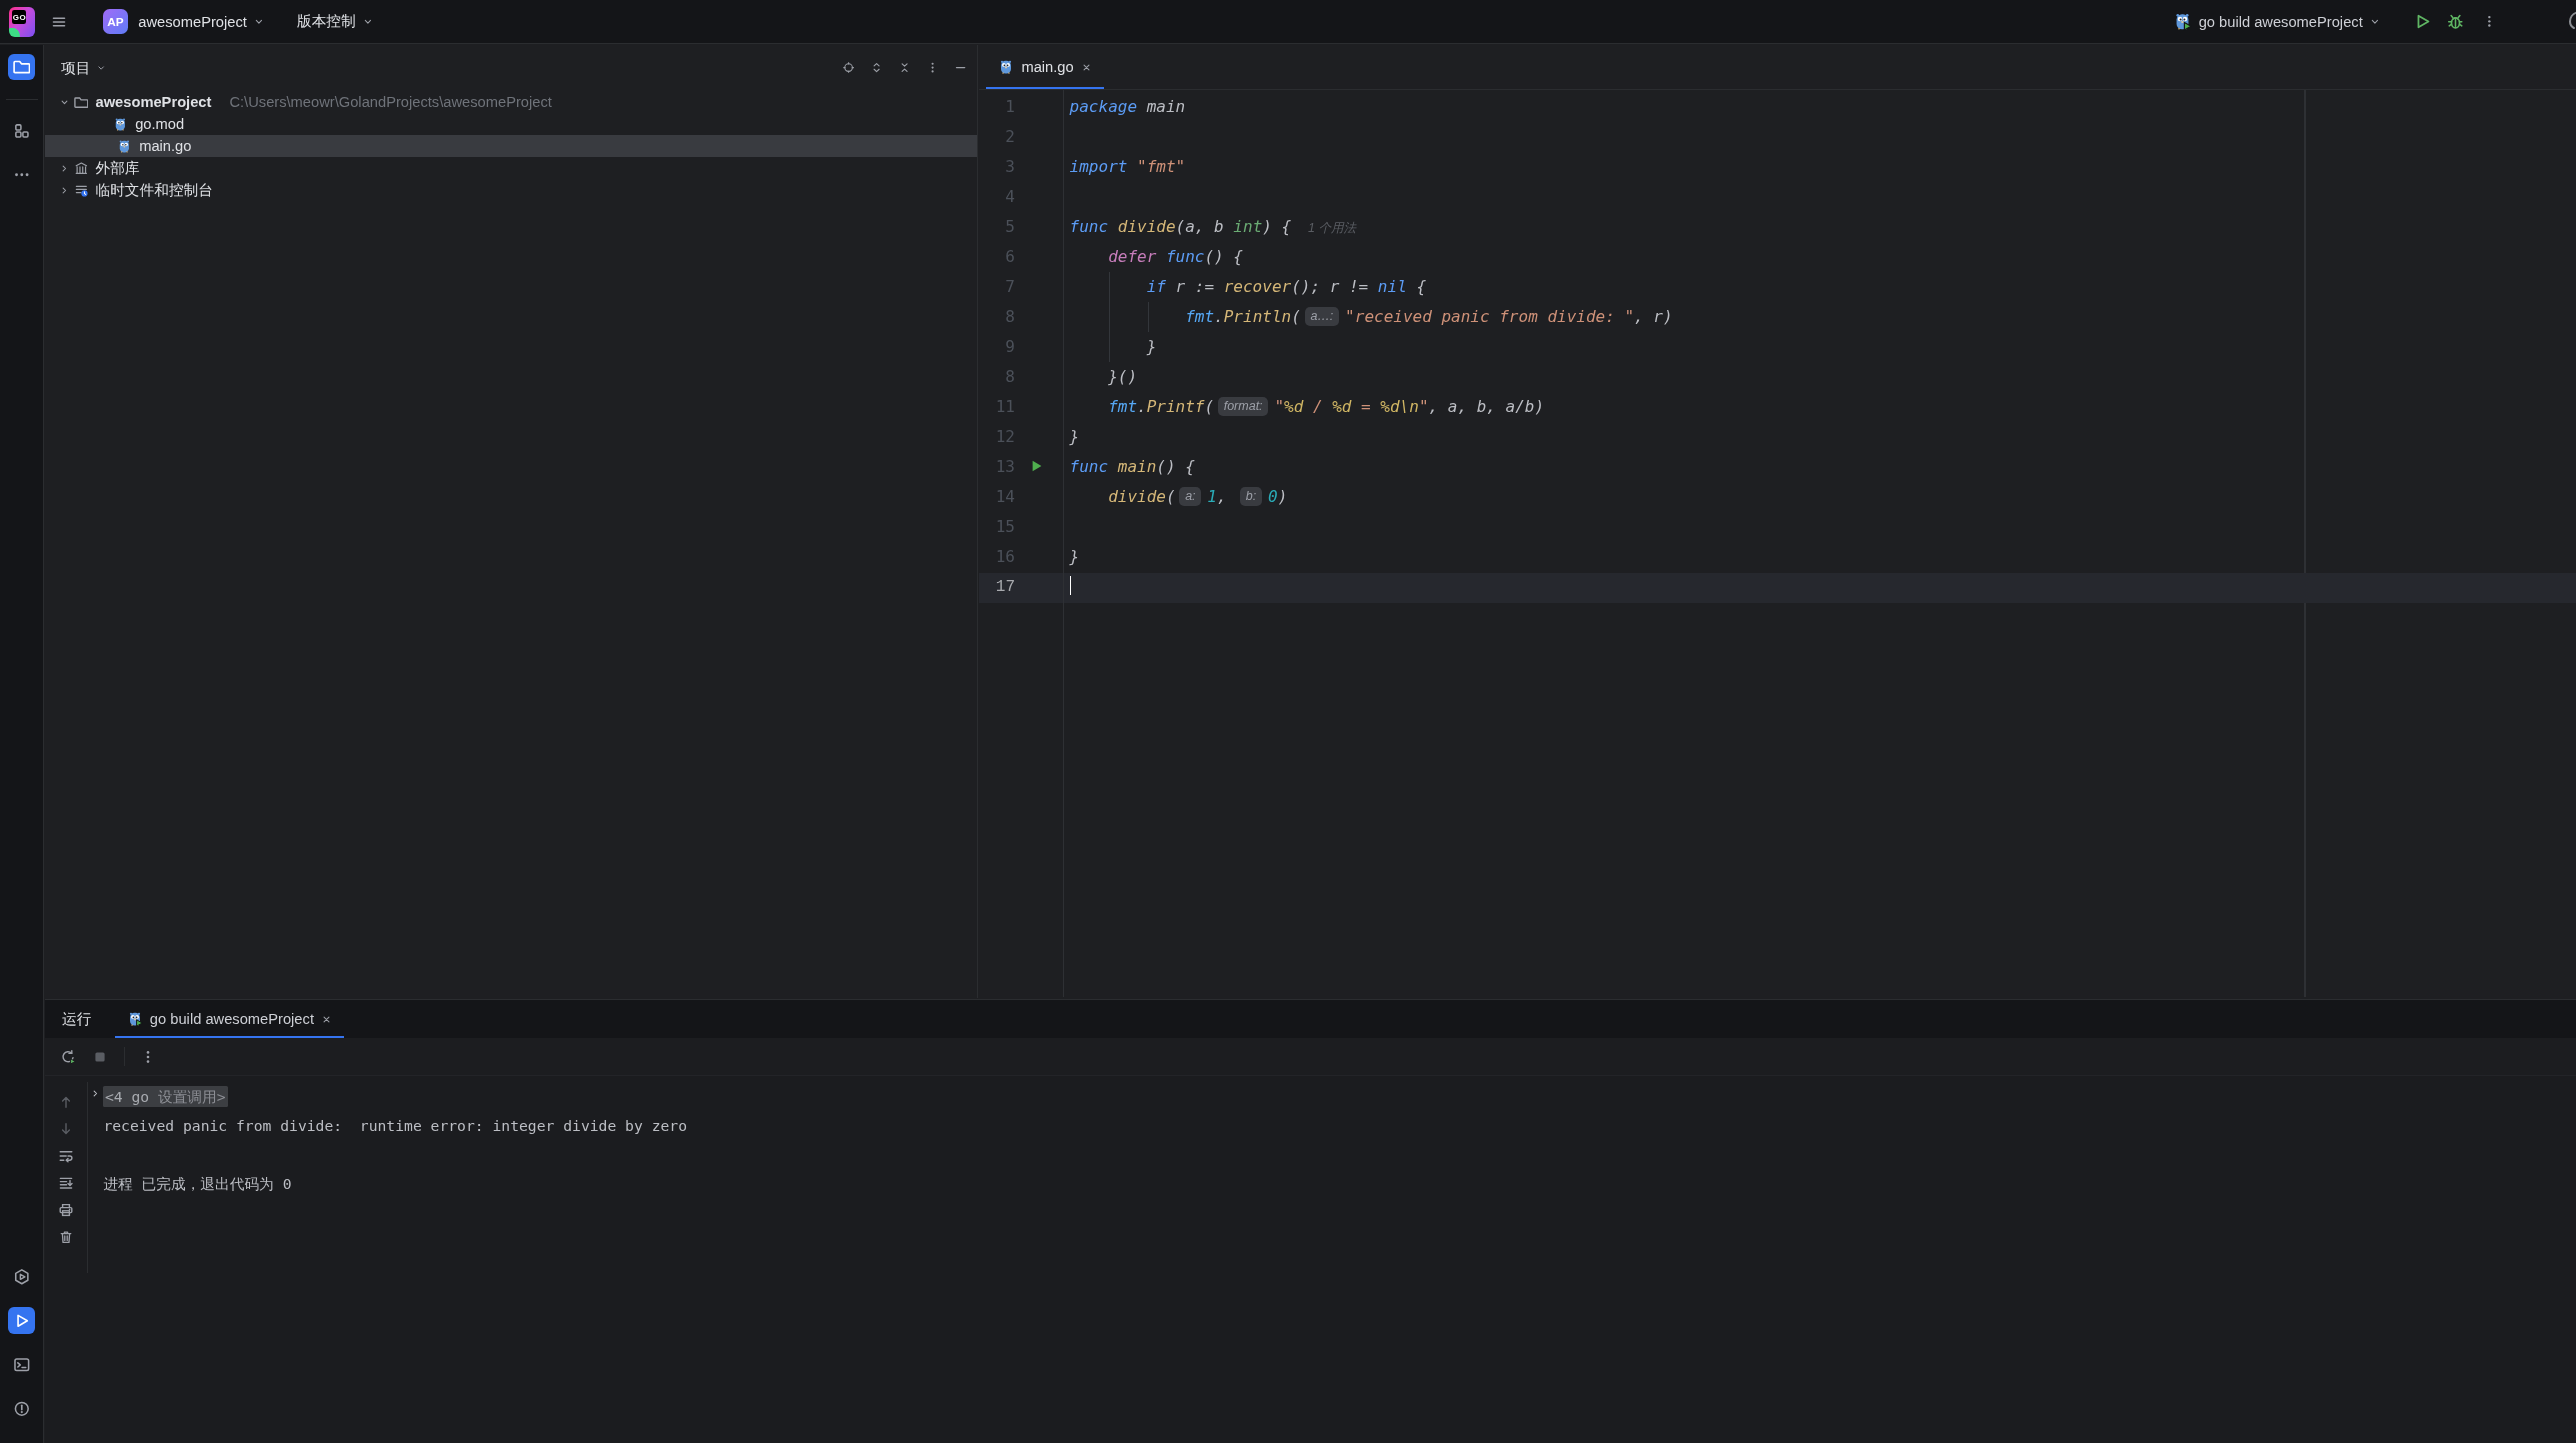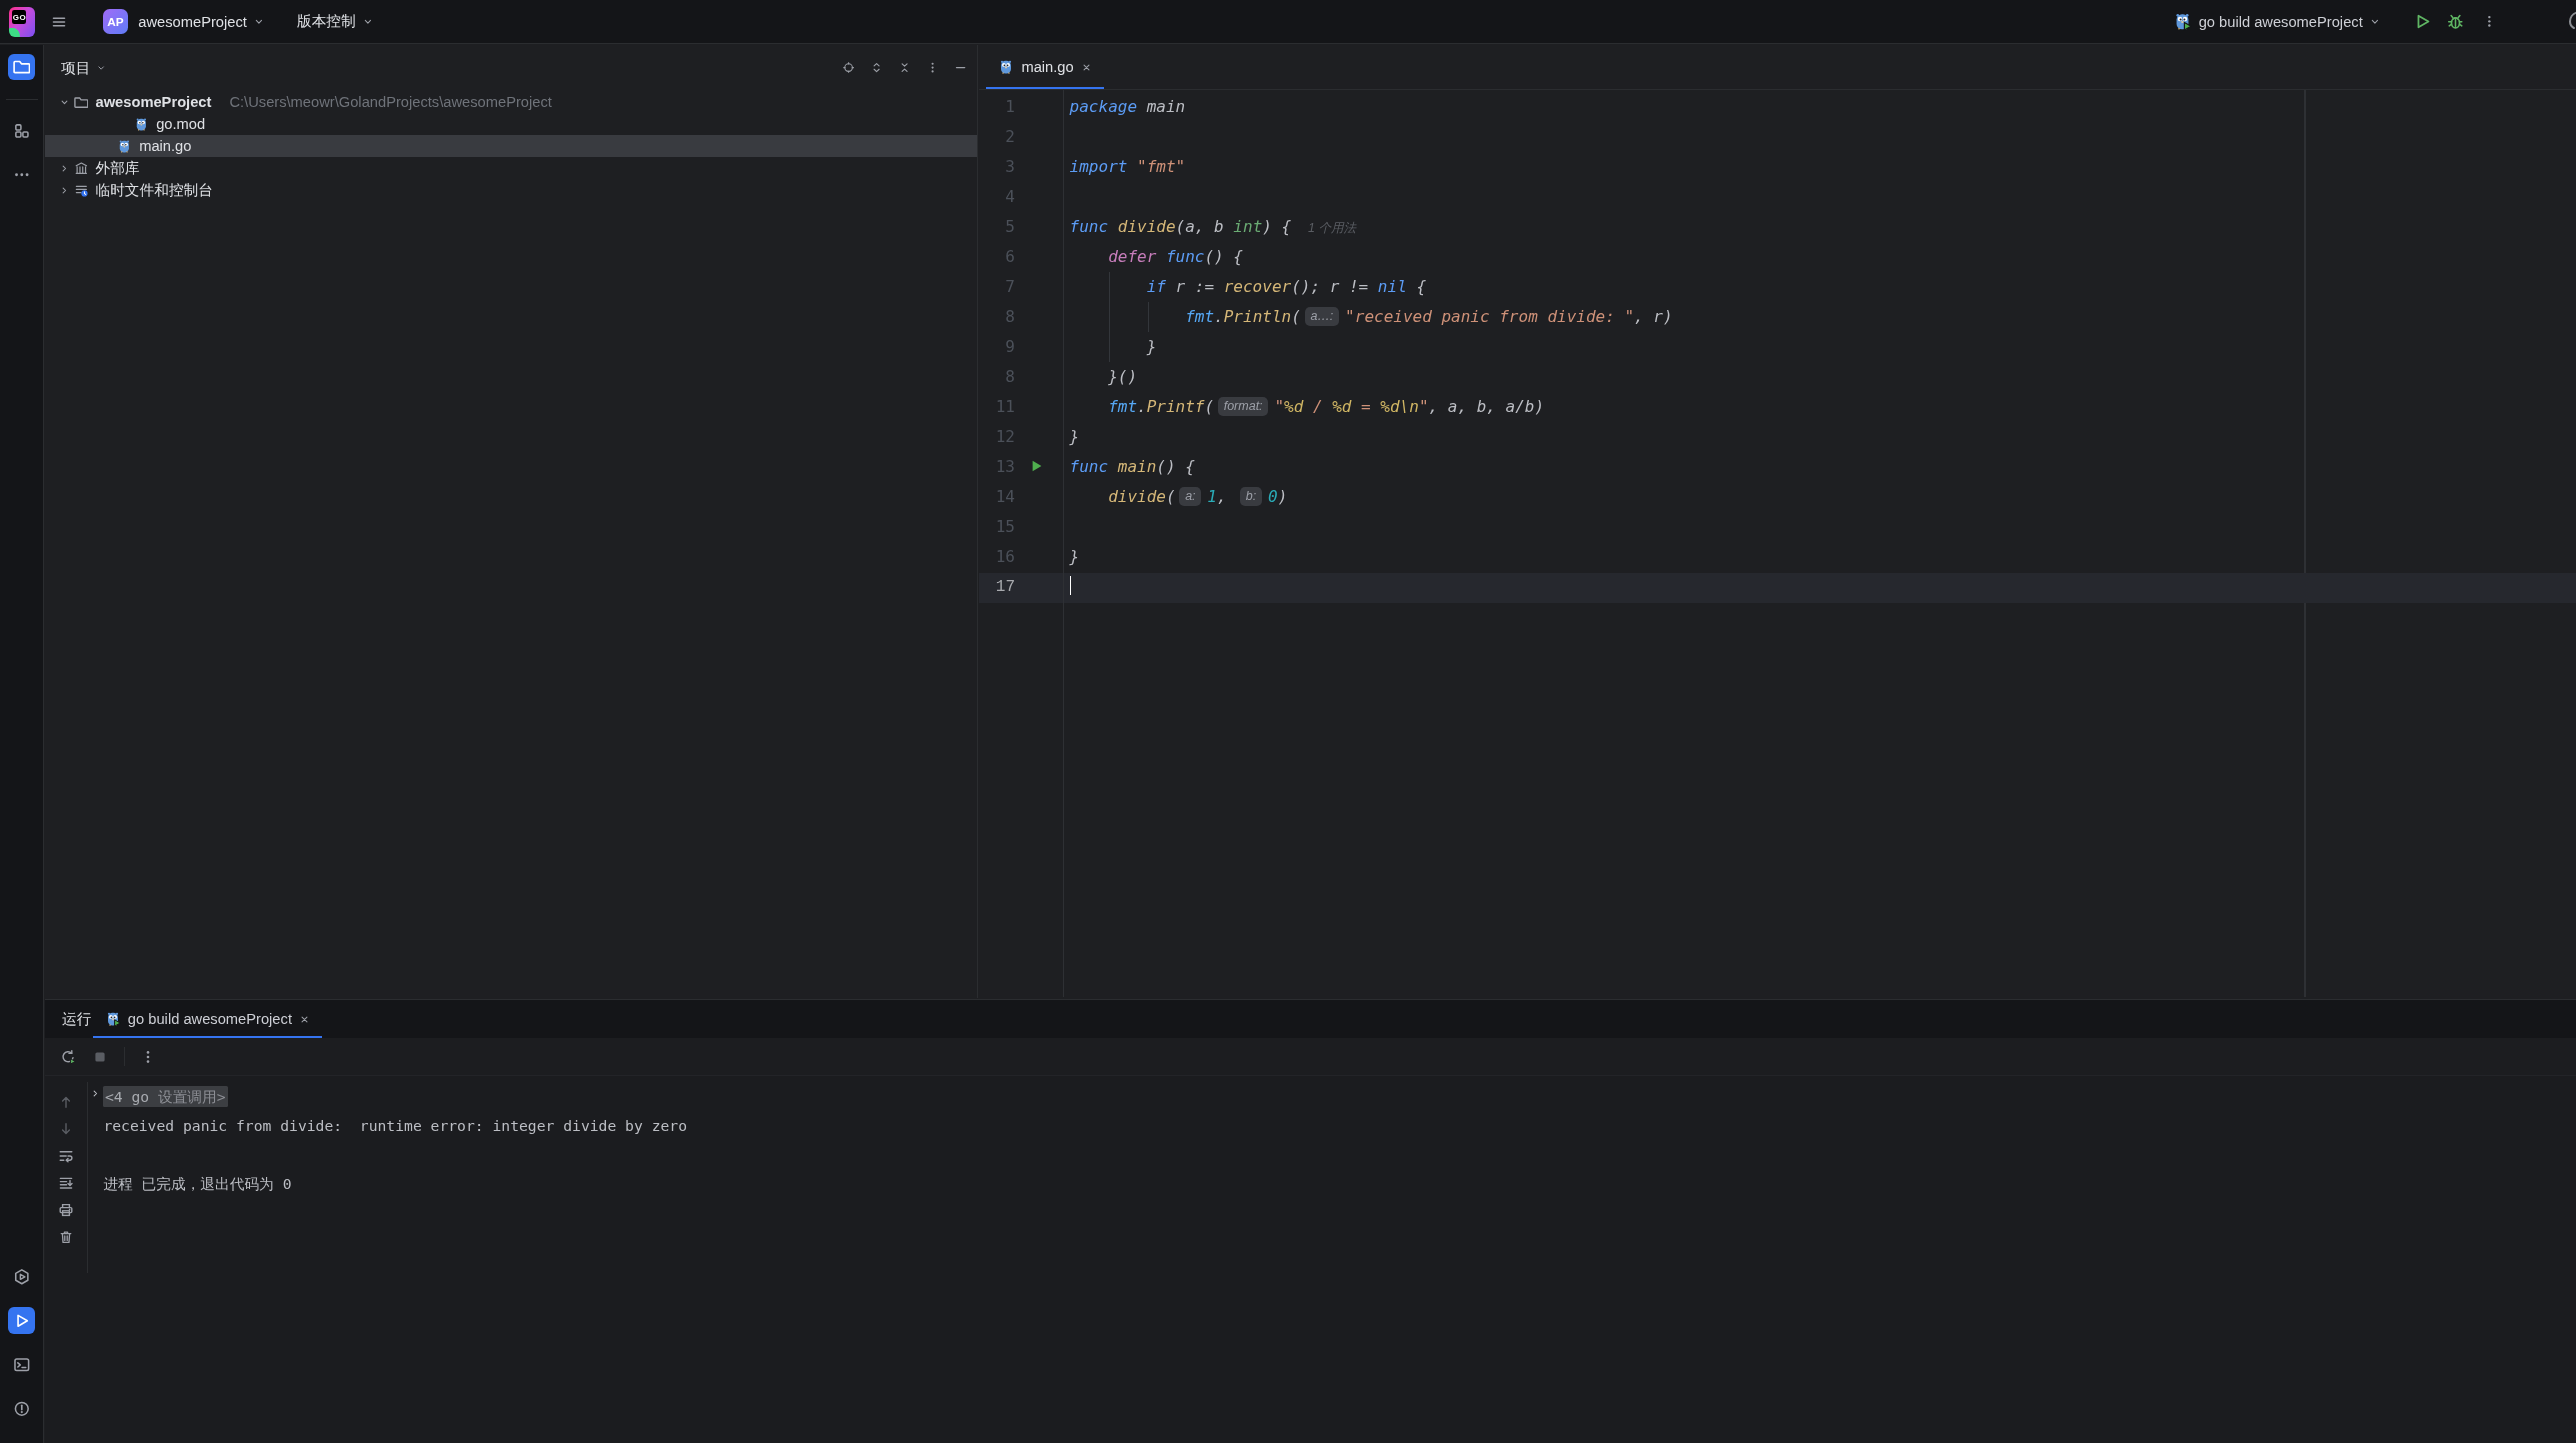--- a/index.html
+++ b/index.html
@@ -78,21 +78,21 @@
   .tk-k{color:var(--kw);} .tk-f{color:var(--fn);} .tk-s{color:var(--str);} .tk-e{color:var(--esc);}
   .tk-n{color:var(--num);} .tk-t{color:var(--typ);} .tk-d{color:var(--mag);} .tk-m{color:var(--pkg);} .tk-p{color:var(--code);}
   .inlay{display:inline-block;background:#393b40;color:#9da0a8;border-radius:5.1px;padding:0.7px 5.9px;margin:0 5.9px 0 3.7px;
     font-family:"Liberation Sans",sans-serif;font-size:12.5px;line-height:17.6px;vertical-align:1.5px;}
   .usage-hint{color:#5a5d63;font-family:"Liberation Sans",sans-serif;font-size:12.5px;margin-left:7.3px;}
   .caret{display:inline-block;width:1.5px;height:19px;background:#fff;vertical-align:-3.7px;}
 
   
   .runpanel{position:absolute;left:45px;top:999px;width:2531px;height:445px;background:var(--bg-console);border-top:0.7px solid var(--border);}
   .rp-header{height:38px;background:var(--bg-dark);display:flex;align-items:stretch;padding-left:17px;}
-  .rp-title{align-self:center;font-size:14.7px;color:var(--fg);}
+  .rp-title{align-self:center;font-size:14.7px;color:var(--fg);margin-right:22px;}
   .rp-tab{position:relative;display:flex;align-items:center;gap:7.3px;padding:0 13.2px;color:#ced0d6;font-size:14.7px;}
   .rp-tab .underline{position:absolute;left:1.5px;right:1.5px;bottom:0;height:2.2px;background:var(--accent);}
   .rp-toolbar{height:38px;background:var(--bg-toolbar);display:flex;align-items:center;gap:16px;padding-left:14.7px;border-bottom:0.7px solid #232428;}
   .rp-sep{width:0.7px;height:19px;background:var(--border);}
   .console{position:relative;height:369px;}
   .con-gutter{position:absolute;left:0;top:5.9px;width:43px;border-right:0.7px solid var(--border);height:191px;
     display:flex;flex-direction:column;align-items:center;gap:11px;padding-top:11.8px;}
   .con-body{position:absolute;left:43px;top:5.9px;right:0;bottom:0;font-family:"DejaVu Sans Mono","Liberation Mono",monospace;
     font-size:14.7px;color:var(--code);}
   .con-line{height:29px;line-height:29px;white-space:pre;padding-left:15.4px;position:relative;}
@@ -380,21 +380,21 @@
             </svg>
           </span>
           <span class="tree-ic">
             <svg width="14.7" height="14.7" viewBox="0 0 16 16" style="color: rgb(157, 160, 168);">
               <use href="#s-folder"></use>
             </svg>
           </span>
           <span class="bold">awesomeProject</span>
           <span class="tree-extra">C:\Users\meowr\GolandProjects\awesomeProject</span>
         </div>
-        <div class="tree-row" style="padding-left: 71px;">
+        <div class="tree-row" style="padding-left: 50px;">
           <span class="tree-chev"></span>
           <span class="tree-ic">
             <svg width="14.7" height="14.7" viewBox="0 0 16 16">
               <use href="#s-gopher"></use>
             </svg>
           </span>
           <span>go.mod</span>
         </div>
         <div class="tree-row selected" style="padding-left: 54px;">
           <span class="tree-chev"></span>

